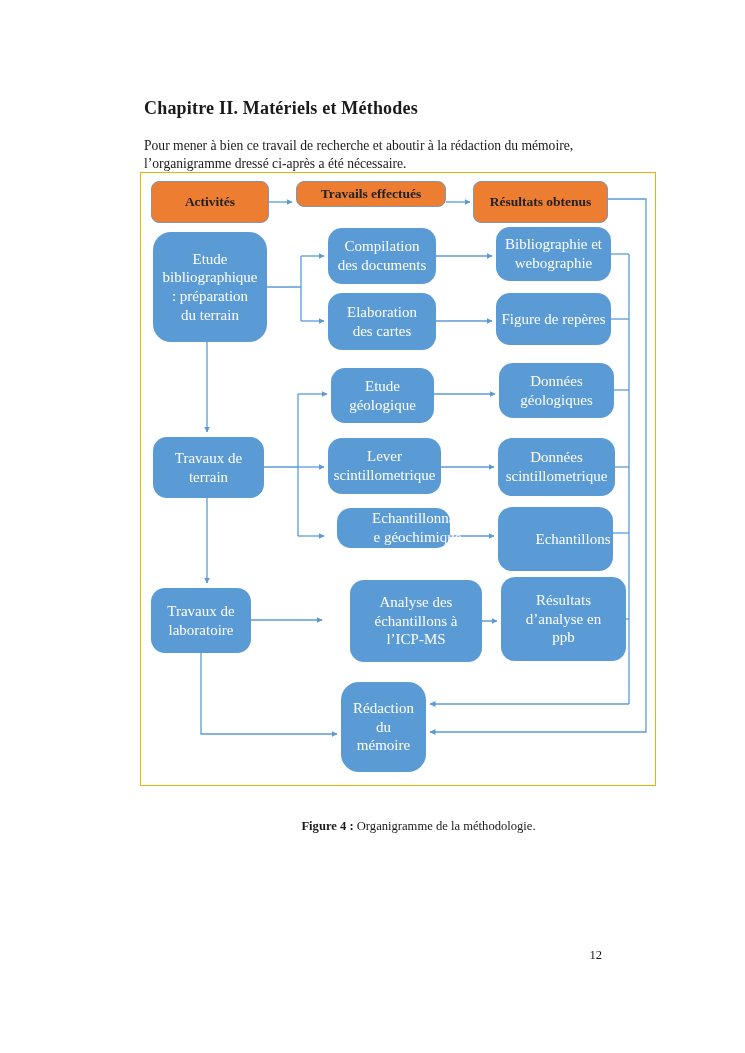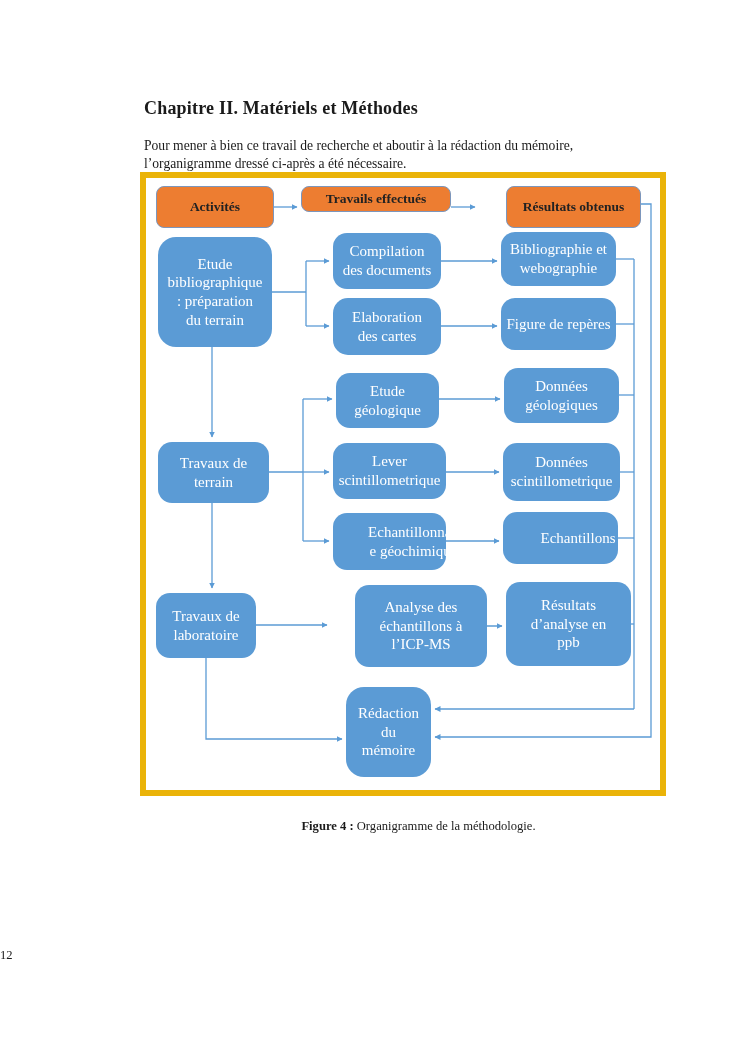--- a/index.html
+++ b/index.html
@@ -2,33 +2,33 @@
 <html style="--header-fill: #ED7D31; --header-border: #7C96BC; --header-text: #222222; --node-fill: #5B9BD5; --node-text: #FFFFFF; --connector: #5B9BD5;"><head>
 <meta charset="utf-8">
 <style>
   html,body{margin:0;padding:0;}
   body{
     width:745px;height:1053px;position:relative;background:#ffffff;
     font-family:"Liberation Serif", serif;color:#1a1a1a;overflow:hidden;
   }
   .title{position:absolute;left:144px;top:86px;font-size:18px;font-weight:bold;letter-spacing:.2px;text-align:center;}
   .para{position:absolute;left:144px;top:123px;width:486px;font-size:13.6px;line-height:1.36;}
-  .frame{position:absolute;left:140px;top:172px;width:514px;height:612px;border:6px solid #eab308;background:#ffffff;}
+  .frame{position:absolute;left:140px;top:172px;width:514px;height:612px;border:1px solid #eab308;background:#ffffff;}
   .frame svg{position:absolute;left:0;top:0;}
   .bx{position:absolute;display:flex;align-items:center;justify-content:center;
       text-align:center;white-space:pre-line;box-sizing:border-box;line-height:1.25;}
   .hd{background:var(--header-fill,#ED7D31);border:1px solid var(--header-border,#7C96BC);
       border-radius:8px;font-weight:bold;font-size:13.5px;color:var(--header-text,#222222);}
   .nd{background:var(--node-fill,#5B9BD5);color:var(--node-text,#ffffff);
       border-radius:14px;font-size:15px;}
   #connectors path{stroke:var(--connector,#5B9BD5);stroke-width:1.3;fill:none;}
   #connectors marker path{fill:var(--connector,#5B9BD5);stroke:none;}
   .caption{position:absolute;left:140px;top:806px;width:516px;text-align:center;font-size:12.6px;}
   .caption b{font-weight:bold;margin-left:41px;}
-  .pagenum{position:absolute;left:0;top:948px;width:602px;text-align:left;font-size:12.6px;}
+  .pagenum{position:absolute;left:0;top:948px;width:602px;text-align:right;font-size:12.6px;}
 </style>
 </head>
 <body>
 
 <h1 class="title">Chapitre II. Matériels et Méthodes</h1>
 
 <p class="para">Pour mener à bien ce travail de recherche et aboutir à la rédaction du mémoire, l’organigramme dressé ci-après a été nécessaire.</p>
 
 <div class="frame">
 
@@ -75,56 +75,56 @@
       <path d="M474,294 L488,294"></path>
       <path d="M472,360 L488,360"></path>
       <path d="M473,446 L488,446"></path>
       <path d="M488,81 L488,531"></path>
       <path d="M488,531 L289,531" marker-end="url(#arr)"></path>
     </g>
   </svg>
 
   <div class="bx hd" style="left:10px;top:8px;width:118px;height:42px;">Activités</div>
   <div class="bx hd" style="left:155px;top:8px;width:150px;height:26px;">Travails effectués</div>
-  <div class="bx hd" style="left:332px;top:8px;width:135px;height:42px;margin-left:28px;">Résultats obtenus</div>
+  <div class="bx hd" style="left:332px;top:8px;width:135px;height:42px;">Résultats obtenus</div>
 
   <div class="bx nd" style="left:12px;top:59px;width:114px;height:110px;border-radius:18px;">Etude
 bibliographique
 : préparation
 du terrain</div>
   <div class="bx nd" style="left:12px;top:264px;width:111px;height:61px;">Travaux de
 terrain</div>
   <div class="bx nd" style="left:10px;top:415px;width:100px;height:65px;">Travaux de
 laboratoire</div>
 
   <div class="bx nd" style="left:187px;top:55px;width:108px;height:56px;">Compilation
 des documents</div>
-  <div class="bx nd" style="left:187px;top:120px;width:108px;height:57px;border-radius:15px;">Elaboration
+  <div class="bx nd" style="left:187px;top:120px;width:108px;height:57px;">Elaboration
 des cartes</div>
   <div class="bx nd" style="left:190px;top:195px;width:103px;height:55px;">Etude
 géologique</div>
   <div class="bx nd" style="left:187px;top:265px;width:113px;height:56px;">Lever
 scintillometrique</div>
-  <div class="bx nd" style="left:187px;top:335px;width:113px;height:57px;padding-left:48px;">Echantillonnag
+  <div class="bx nd" style="left:196px;top:335px;width:113px;height:40px;padding-left:48px;">Echantillonnag
 e géochimique</div>
   <div class="bx nd" style="left:181px;top:407px;width:132px;height:82px;margin-left:28px;">Analyse des
 échantillons à
 l’ICP-MS</div>
   <div class="bx nd" style="left:355px;top:54px;width:115px;height:54px;">Bibliographie et
 webographie</div>
 
   <div class="bx nd" style="left:200px;top:509px;width:85px;height:90px;border-radius:18px;">Rédaction
 du
 mémoire</div>
   <div class="bx nd" style="left:355px;top:120px;width:115px;height:52px;">Figure de repères</div>
   <div class="bx nd" style="left:358px;top:190px;width:115px;height:55px;">Données
 géologiques</div>
   <div class="bx nd" style="left:357px;top:265px;width:117px;height:58px;">Données
 scintillometrique</div>
-  <div class="bx nd" style="left:357px;top:334px;width:115px;height:52px;padding-left:35px;">Echantillons</div>
+  <div class="bx nd" style="left:357px;top:334px;width:115px;height:64px;padding-left:35px;">Echantillons</div>
   <div class="bx nd" style="left:360px;top:404px;width:125px;height:84px;">Résultats
 d’analyse en
 ppb</div>
 </div>
 
 <p class="caption"><b>Figure 4 :</b><span> Organigramme de la méthodologie.</span></p>
 
 <div class="pagenum">12</div>
 
 </body></html>

